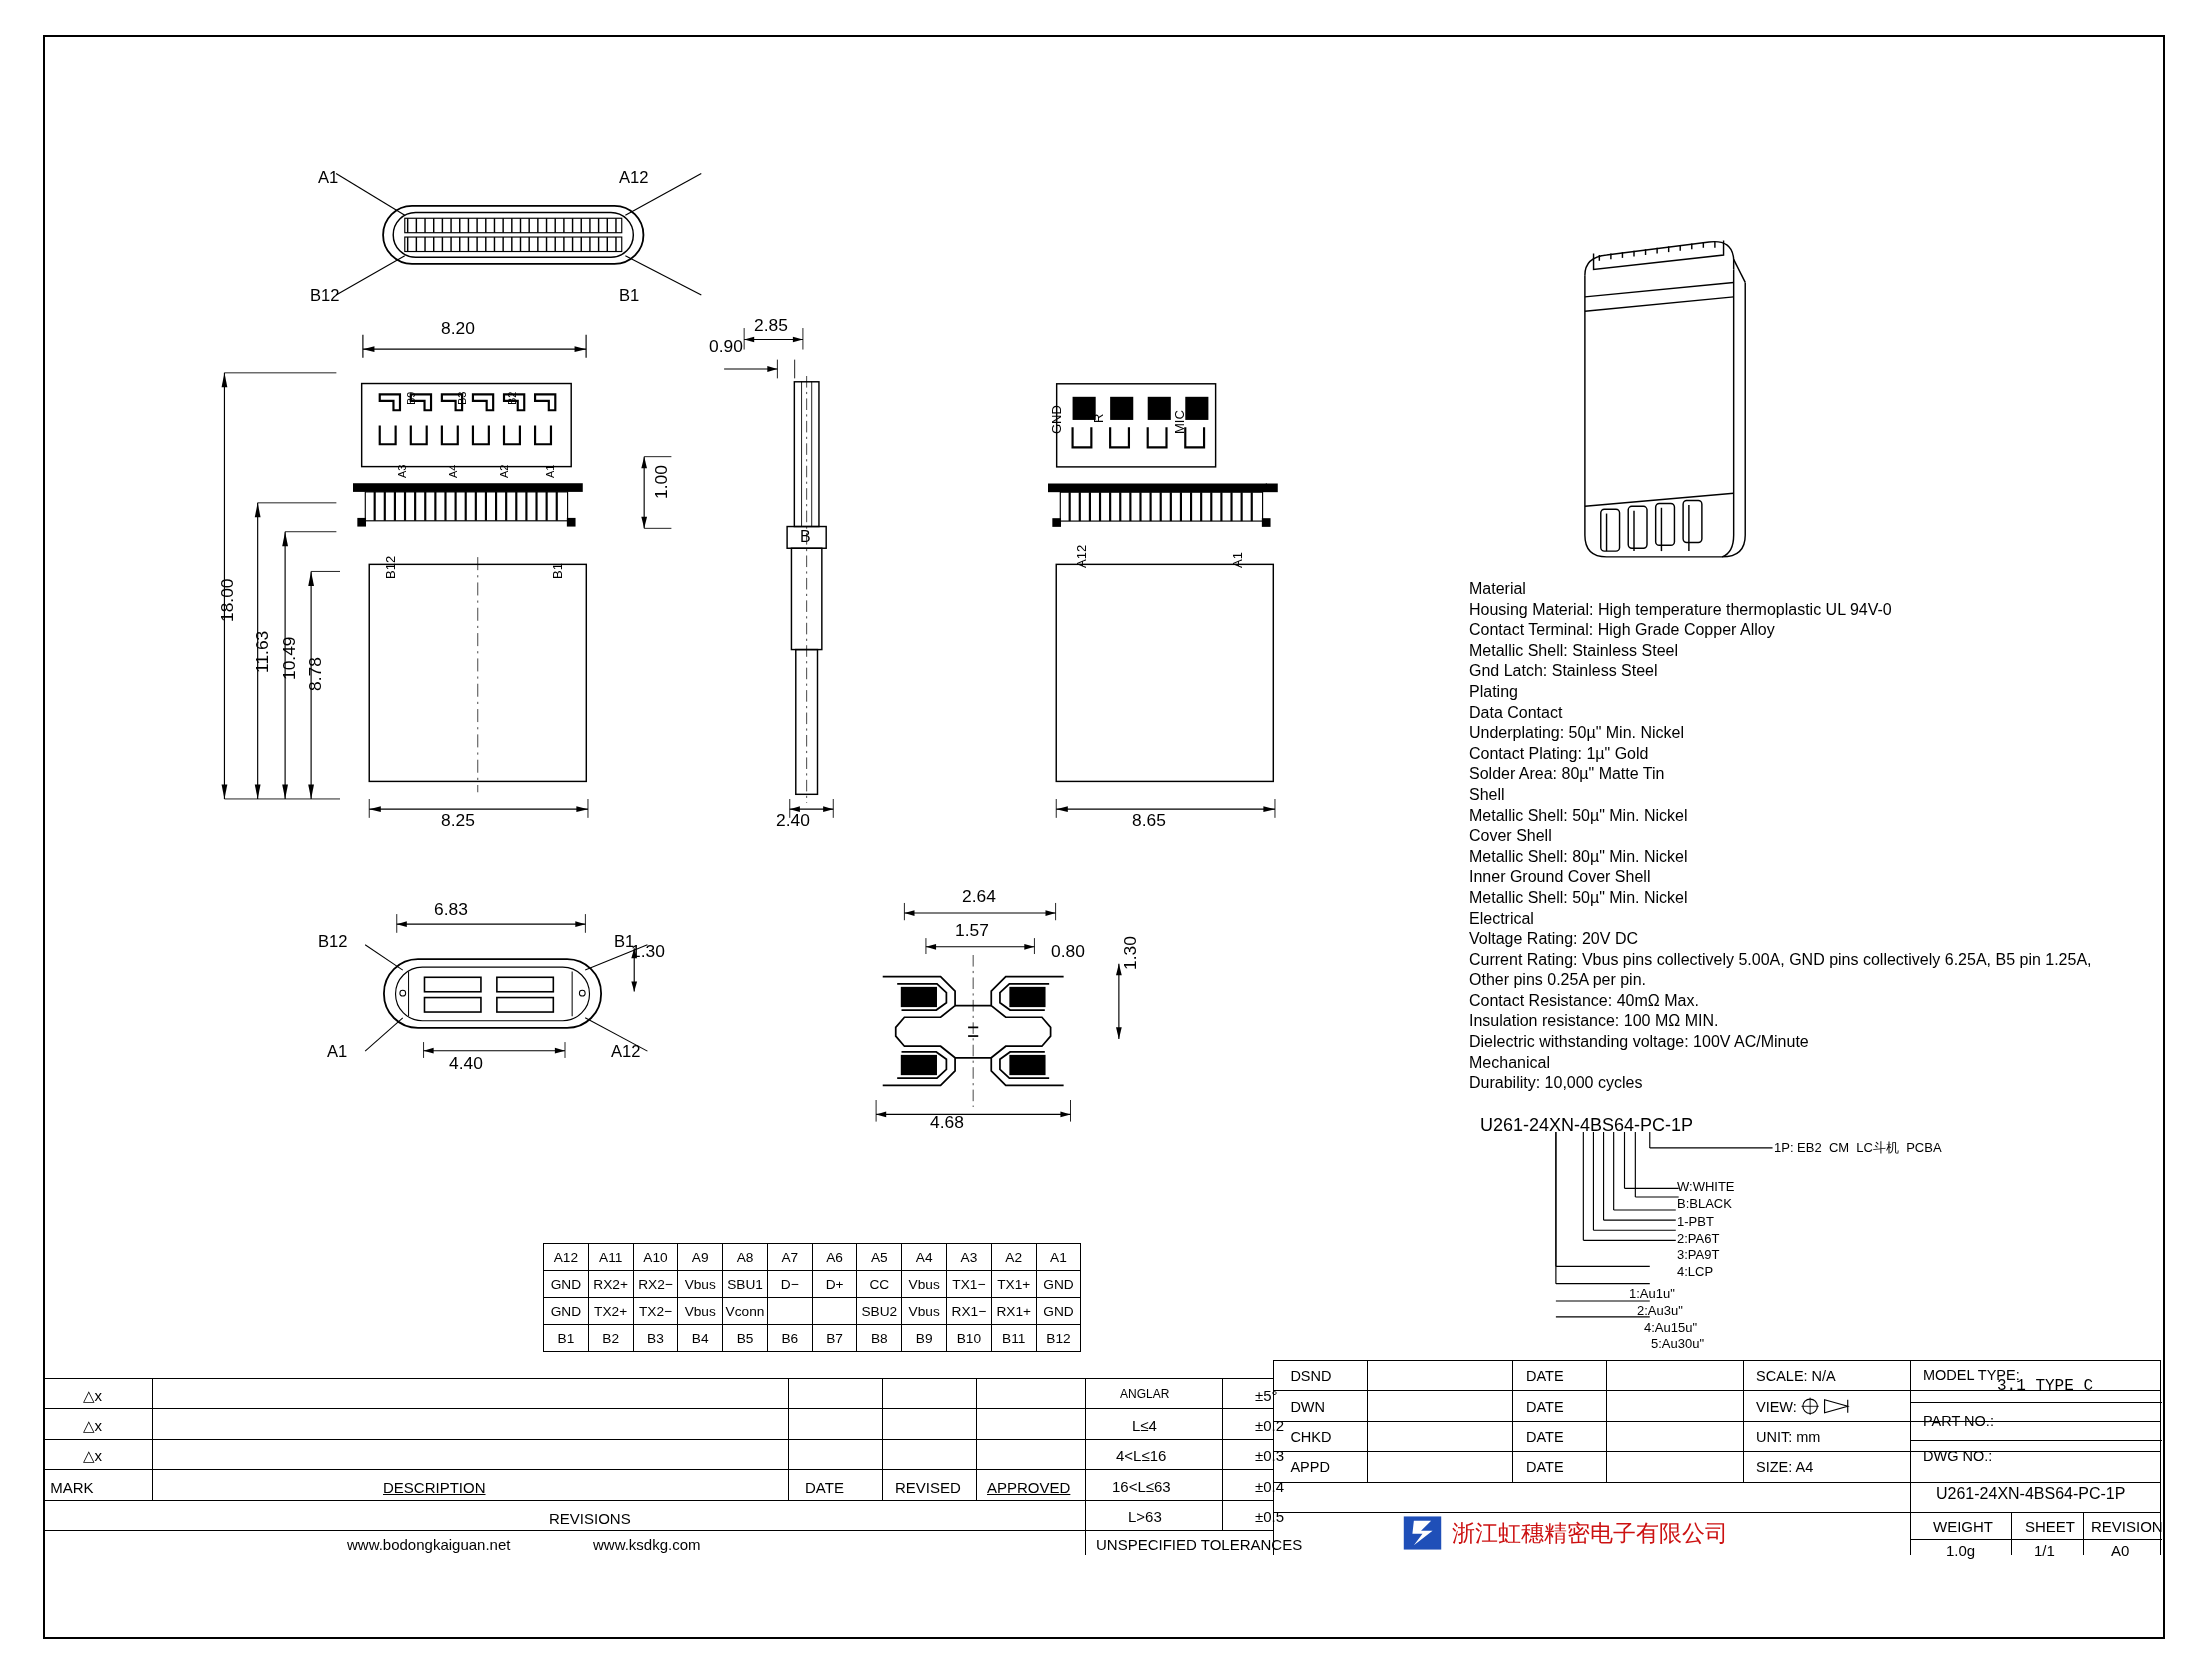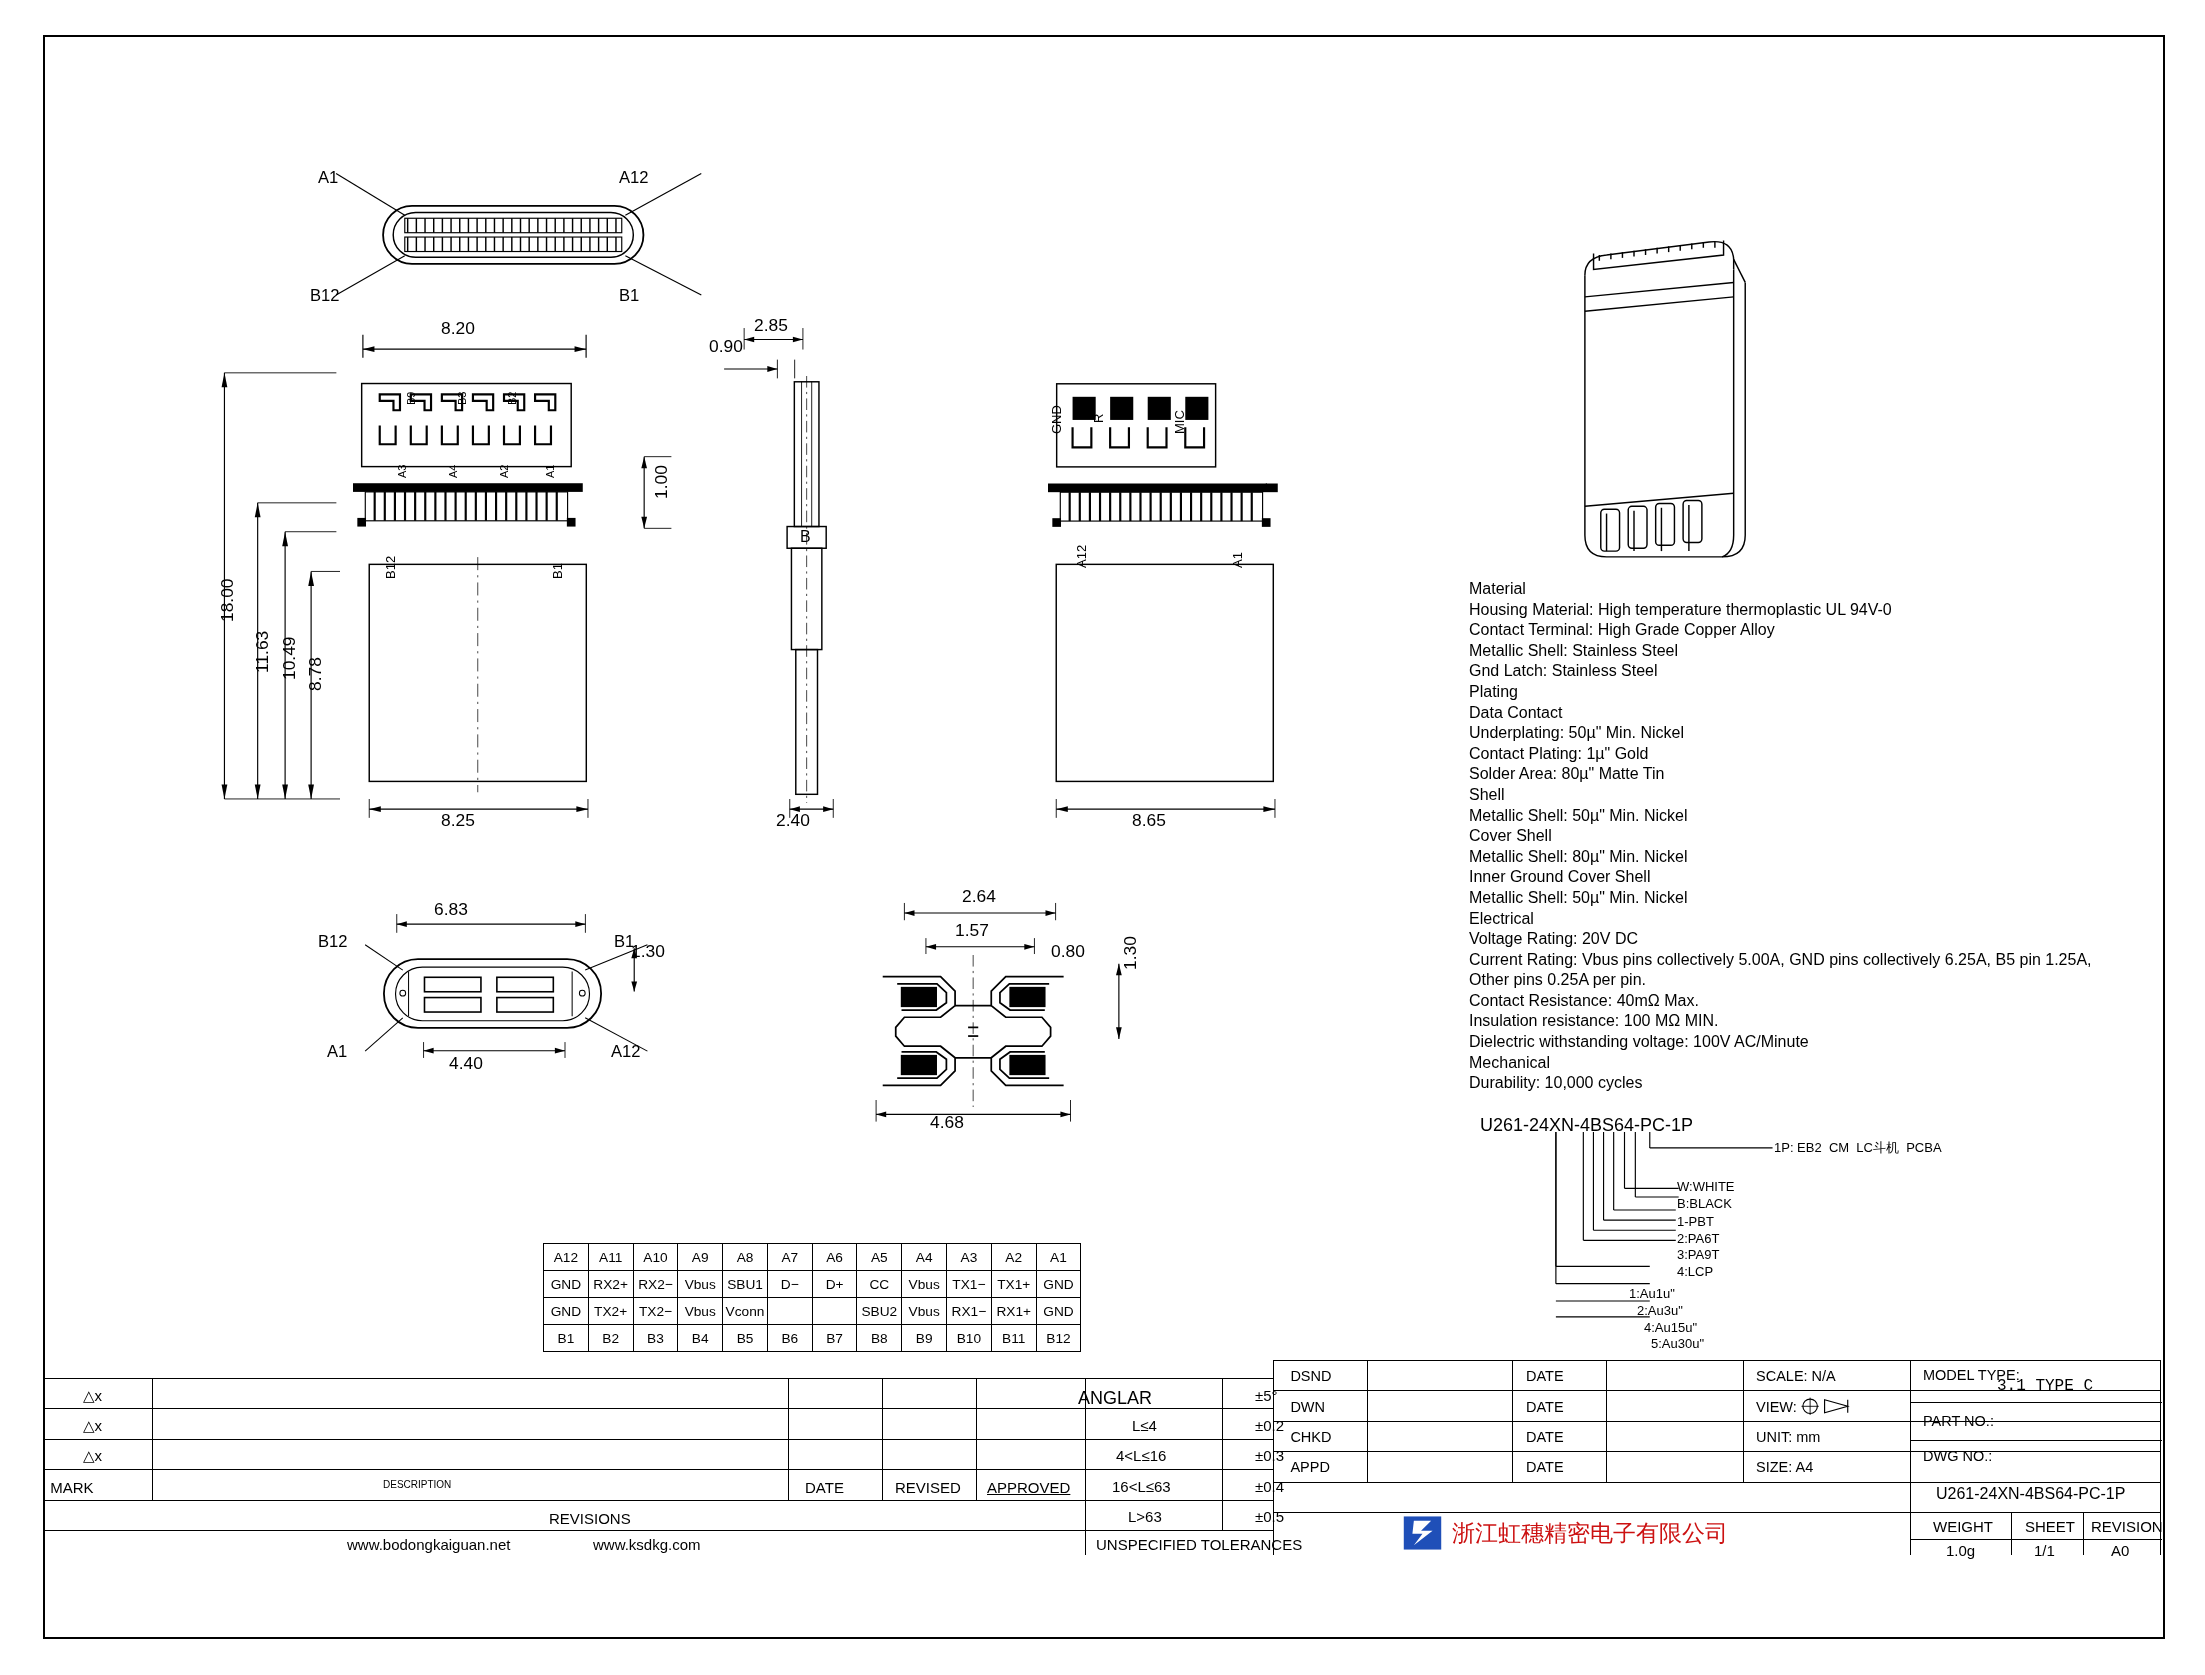--- a/index.html
+++ b/index.html
@@ -605,34 +605,34 @@
     <div class="ln hl" style="left:0;top:122px;width:1230px;"></div>
     <div class="ln hl" style="left:0;top:152px;width:1230px;"></div>
     <div class="ln vl" style="left:109px;top:0;height:122px;"></div>
     <div class="ln vl" style="left:745px;top:0;height:122px;"></div>
     <div class="ln vl" style="left:839px;top:0;height:122px;"></div>
     <div class="ln vl" style="left:933px;top:0;height:122px;"></div>
     <div class="ln vl" style="left:1042px;top:0;height:177px;"></div>
     <div class="ln vl" style="left:1179px;top:0;height:152px;"></div>
 
     <div class="txt" style="left:7.2px;top:101px;font-size:15px;">MARK</div>
-    <div class="txt" style="left:340px;top:101px;font-size:10px;">DESCRIPTION</div>
+    <div class="txt" style="left:340px;top:101px;font-size:15px;text-decoration:underline;">DESCRIPTION</div>
     <div class="txt" style="left:762px;top:101px;font-size:15px;">DATE</div>
     <div class="txt" style="left:852px;top:101px;font-size:15px;">REVISED</div>
     <div class="txt" style="left:944px;top:101px;font-size:15px;text-decoration:underline;">APPROVED</div>
 
     <div class="txt" style="left:40px;top:8.7px;font-size:15px;">△x</div>
     <div class="txt" style="left:40px;top:39px;font-size:15px;">△x</div>
     <div class="txt" style="left:40px;top:69px;font-size:15px;">△x</div>
 
     <div class="txt" style="left:506px;top:132px;font-size:15px;">REVISIONS</div>
     <div class="txt" style="left:304px;top:158px;font-size:15px;">www.bodongkaiguan.net</div>
     <div class="txt" style="left:550px;top:158px;font-size:15px;">www.ksdkg.com</div>
 
-    <div class="txt" style="left:1035px;top:8.7px;font-size:18px;">ANGLAR</div>
+    <div class="txt" style="left:1077px;top:8.7px;font-size:12px;">ANGLAR</div>
     <div class="txt" style="left:1212px;top:8.7px;font-size:15px;">±5°</div>
     <div class="txt" style="left:1089px;top:39px;font-size:15px;">L≤4</div>
     <div class="txt" style="left:1212px;top:39px;font-size:15px;">±0.2</div>
     <div class="txt" style="left:1073px;top:69px;font-size:15px;">4&lt;L≤16</div>
     <div class="txt" style="left:1212px;top:69px;font-size:15px;">±0.3</div>
     <div class="txt" style="left:1069px;top:100px;font-size:15px;">16&lt;L≤63</div>
     <div class="txt" style="left:1212px;top:100px;font-size:15px;">±0.4</div>
     <div class="txt" style="left:1085px;top:130px;font-size:15px;">L&gt;63</div>
     <div class="txt" style="left:1212px;top:130px;font-size:15px;">±0.5</div>
     <div class="txt" style="left:1053px;top:158px;font-size:15px;">UNSPECIFIED TOLERANCES</div>

